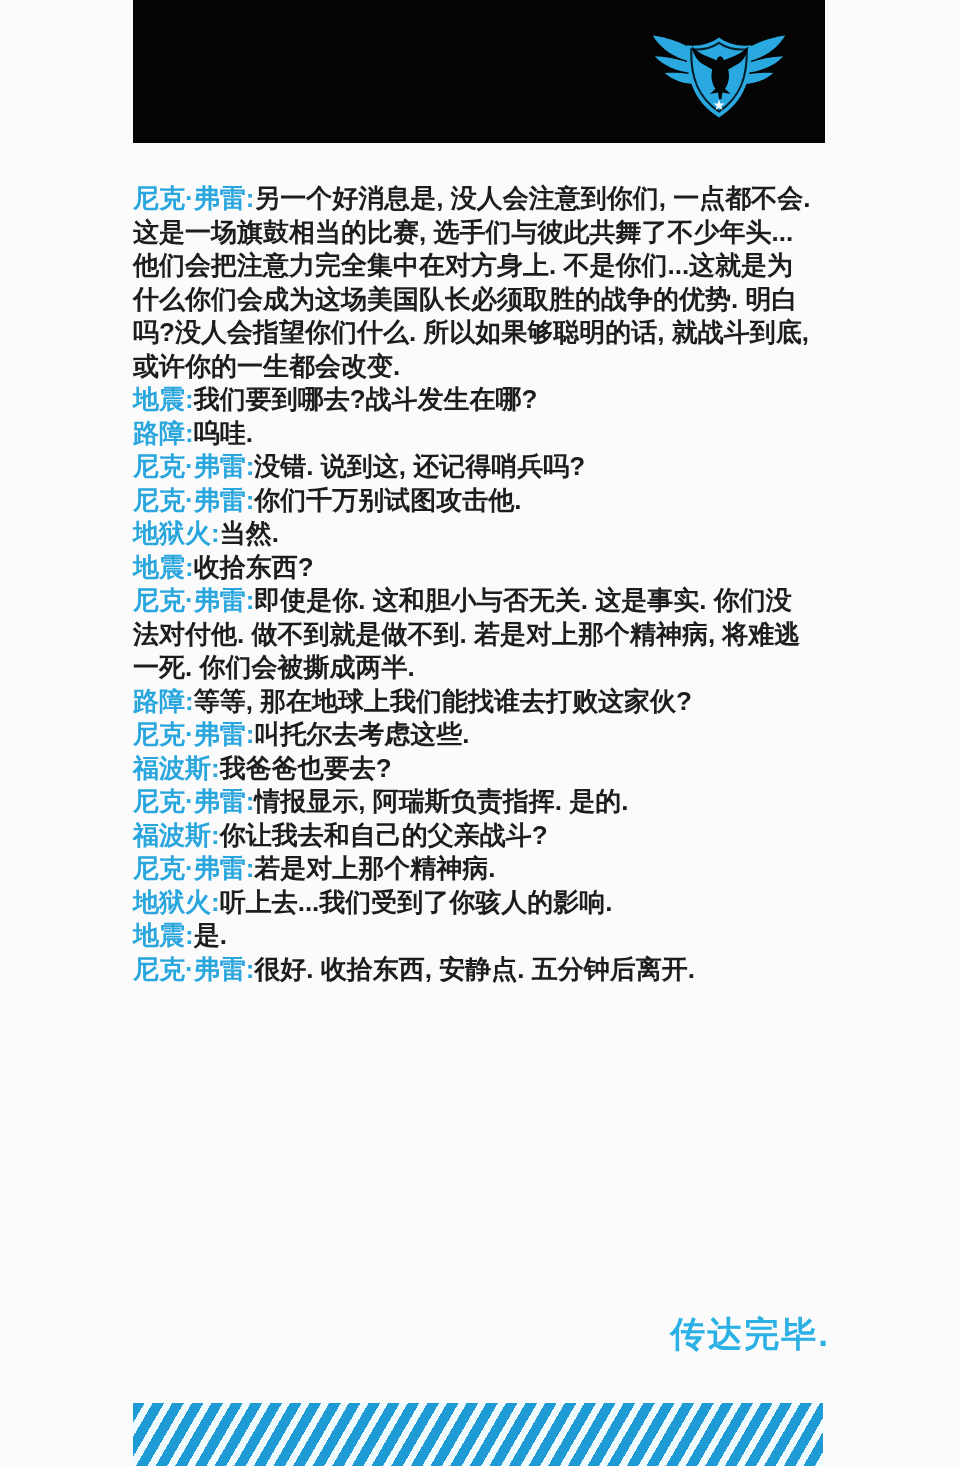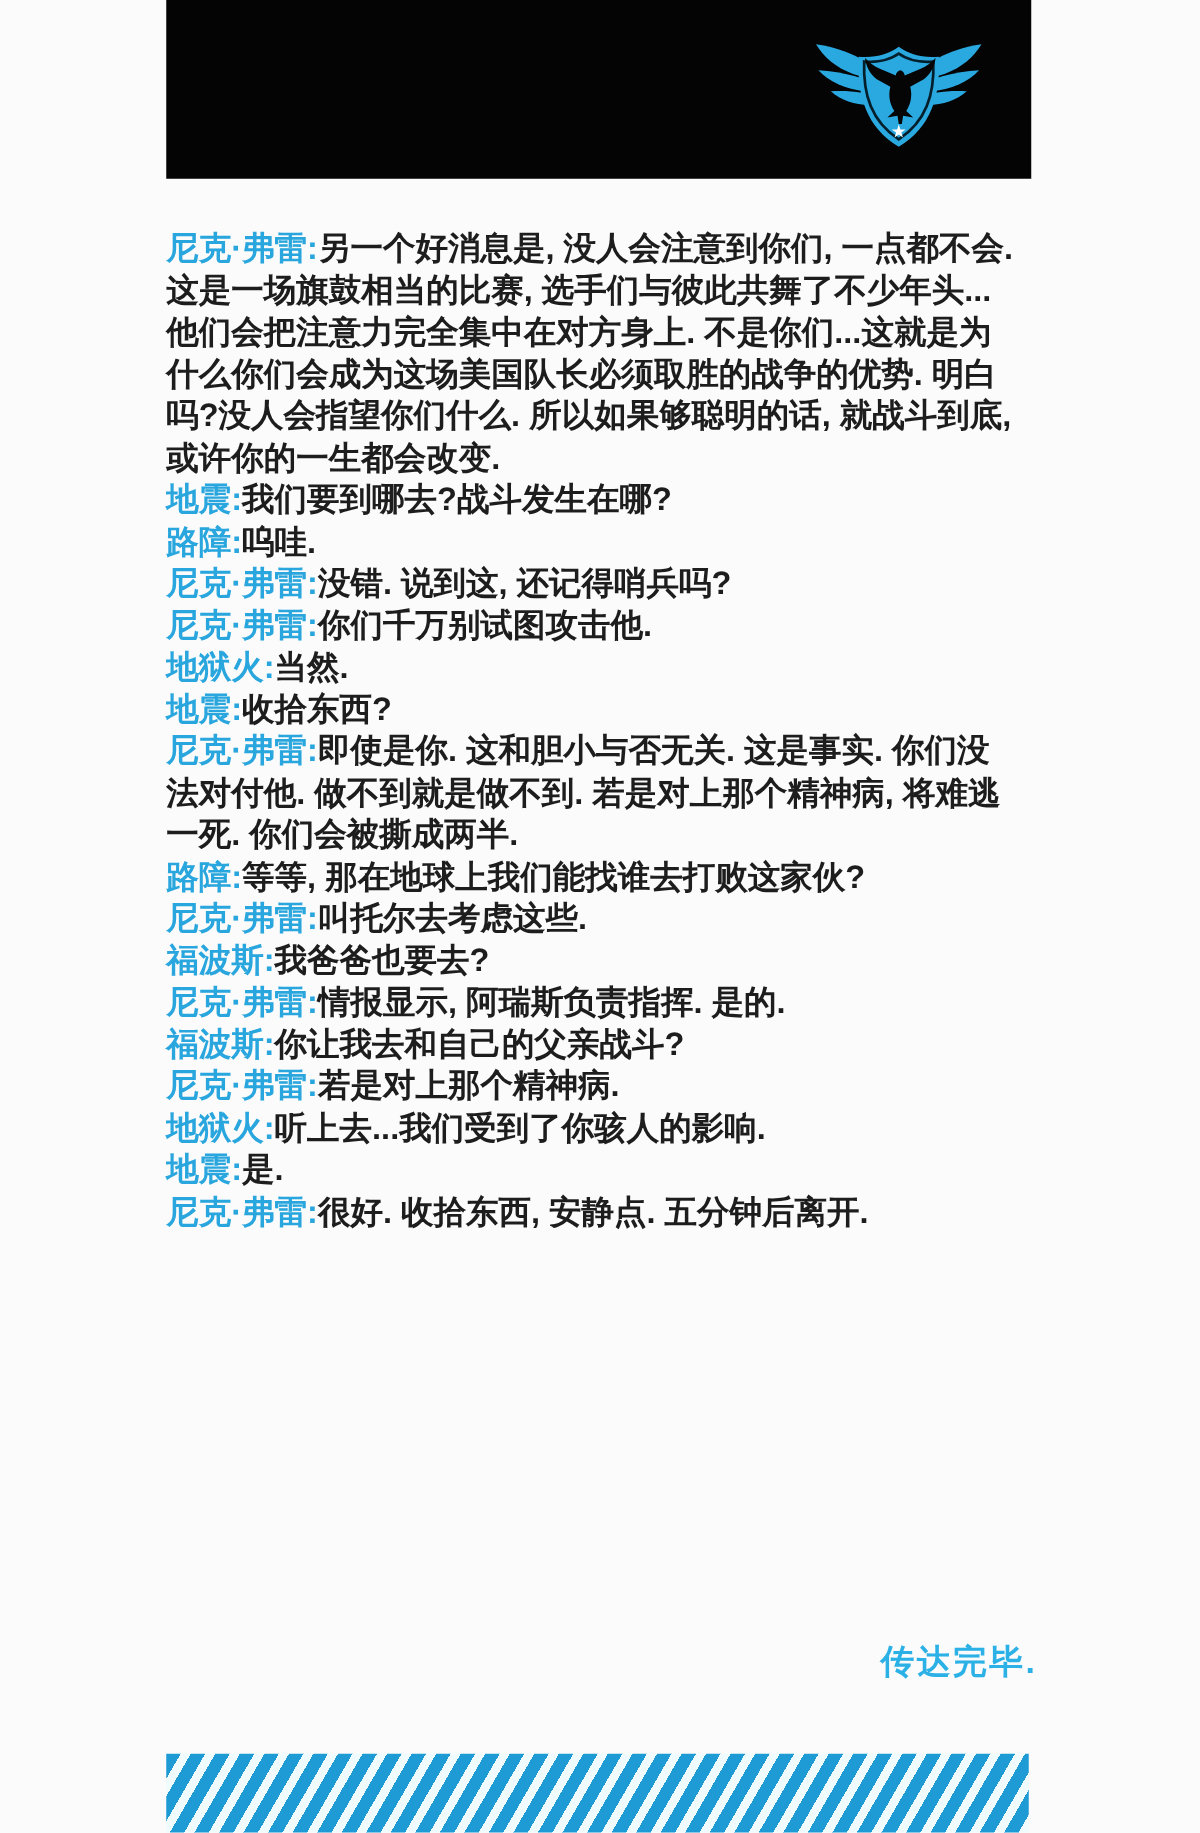--- a/index.html
+++ b/index.html
@@ -28,21 +28,21 @@
     letter-spacing:0px;
     text-align:left;
   }
   .transcript p{margin:0;padding:0;}
   .spk{color:#29a6dd;}
 
   
   .footer-mark{
     position:absolute;left:133px;top:1311px;width:697px;
     text-align:right;
-    font-size:27px;font-weight:800;
+    font-size:35px;font-weight:800;
     color:#2cb1e6;
     letter-spacing:2px;
   }
 
   
   .stripes{
     position:absolute;left:133px;top:1403px;width:690px;height:63px;
     background:repeating-linear-gradient(
       120deg,
       #1e9bd4 0px, #1e9bd4 10px,

